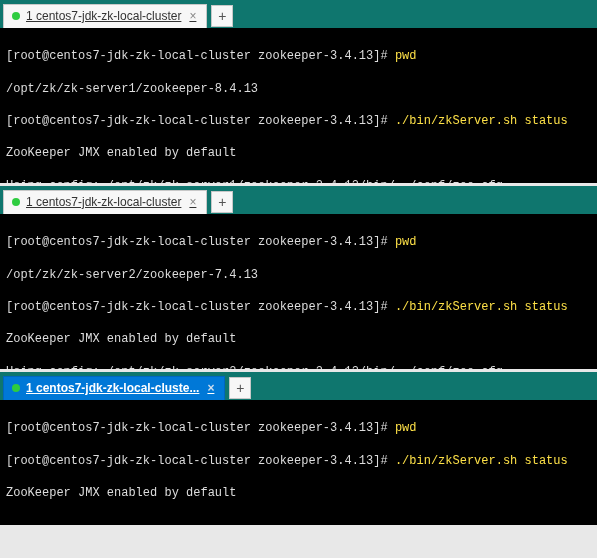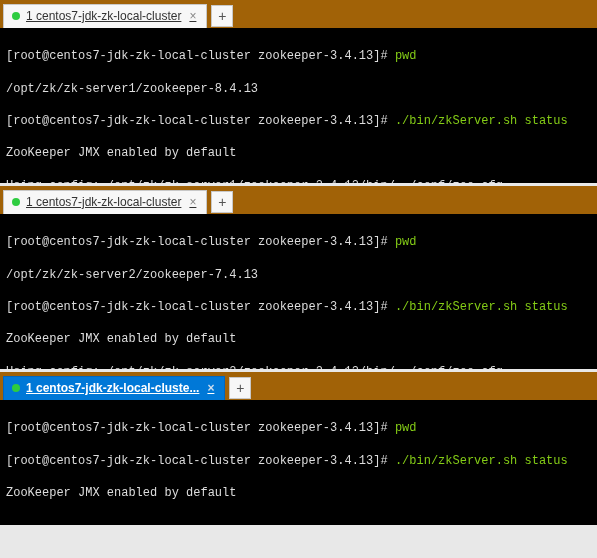--- a/index.html
+++ b/index.html
@@ -6,21 +6,21 @@
   body {
     font-family: "Consolas", "Courier New", monospace;
     font-size: 12px;
     background: #e8e8e8;
     width: 597px;
   }
   .pane { width: 100%; }
   .tabbar {
     display: flex;
     align-items: center;
-    background: #a16207;
+    background: #0f766e;
     height: 28px;
     padding: 3px 3px 0 3px;
     gap: 4px;
   }
   .tab {
     display: flex;
     align-items: center;
     padding: 3px 8px;
     font-family: -apple-system, "Segoe UI", Arial, sans-serif;
     font-size: 12px;
@@ -68,21 +68,21 @@
   .term {
     background: #000;
     color: #ddd;
     padding: 4px 6px;
     font-size: 12px;
     line-height: 1.35;
     white-space: pre;
     overflow: hidden;
   }
   .term .line { display: block; }
-  .term .cmd { color: #84cc16; }
+  .term .cmd { color: #fde047; }
   .pane1 .term { height: 155px; }
   .pane2 .term { height: 155px; }
   .pane3 .term { height: 125px; }
   .sep { height: 3px; background: #e8e8e8; }
 </style>
 </head>
 <body>
 
 <div class="pane pane1">
   <div class="tabbar">

